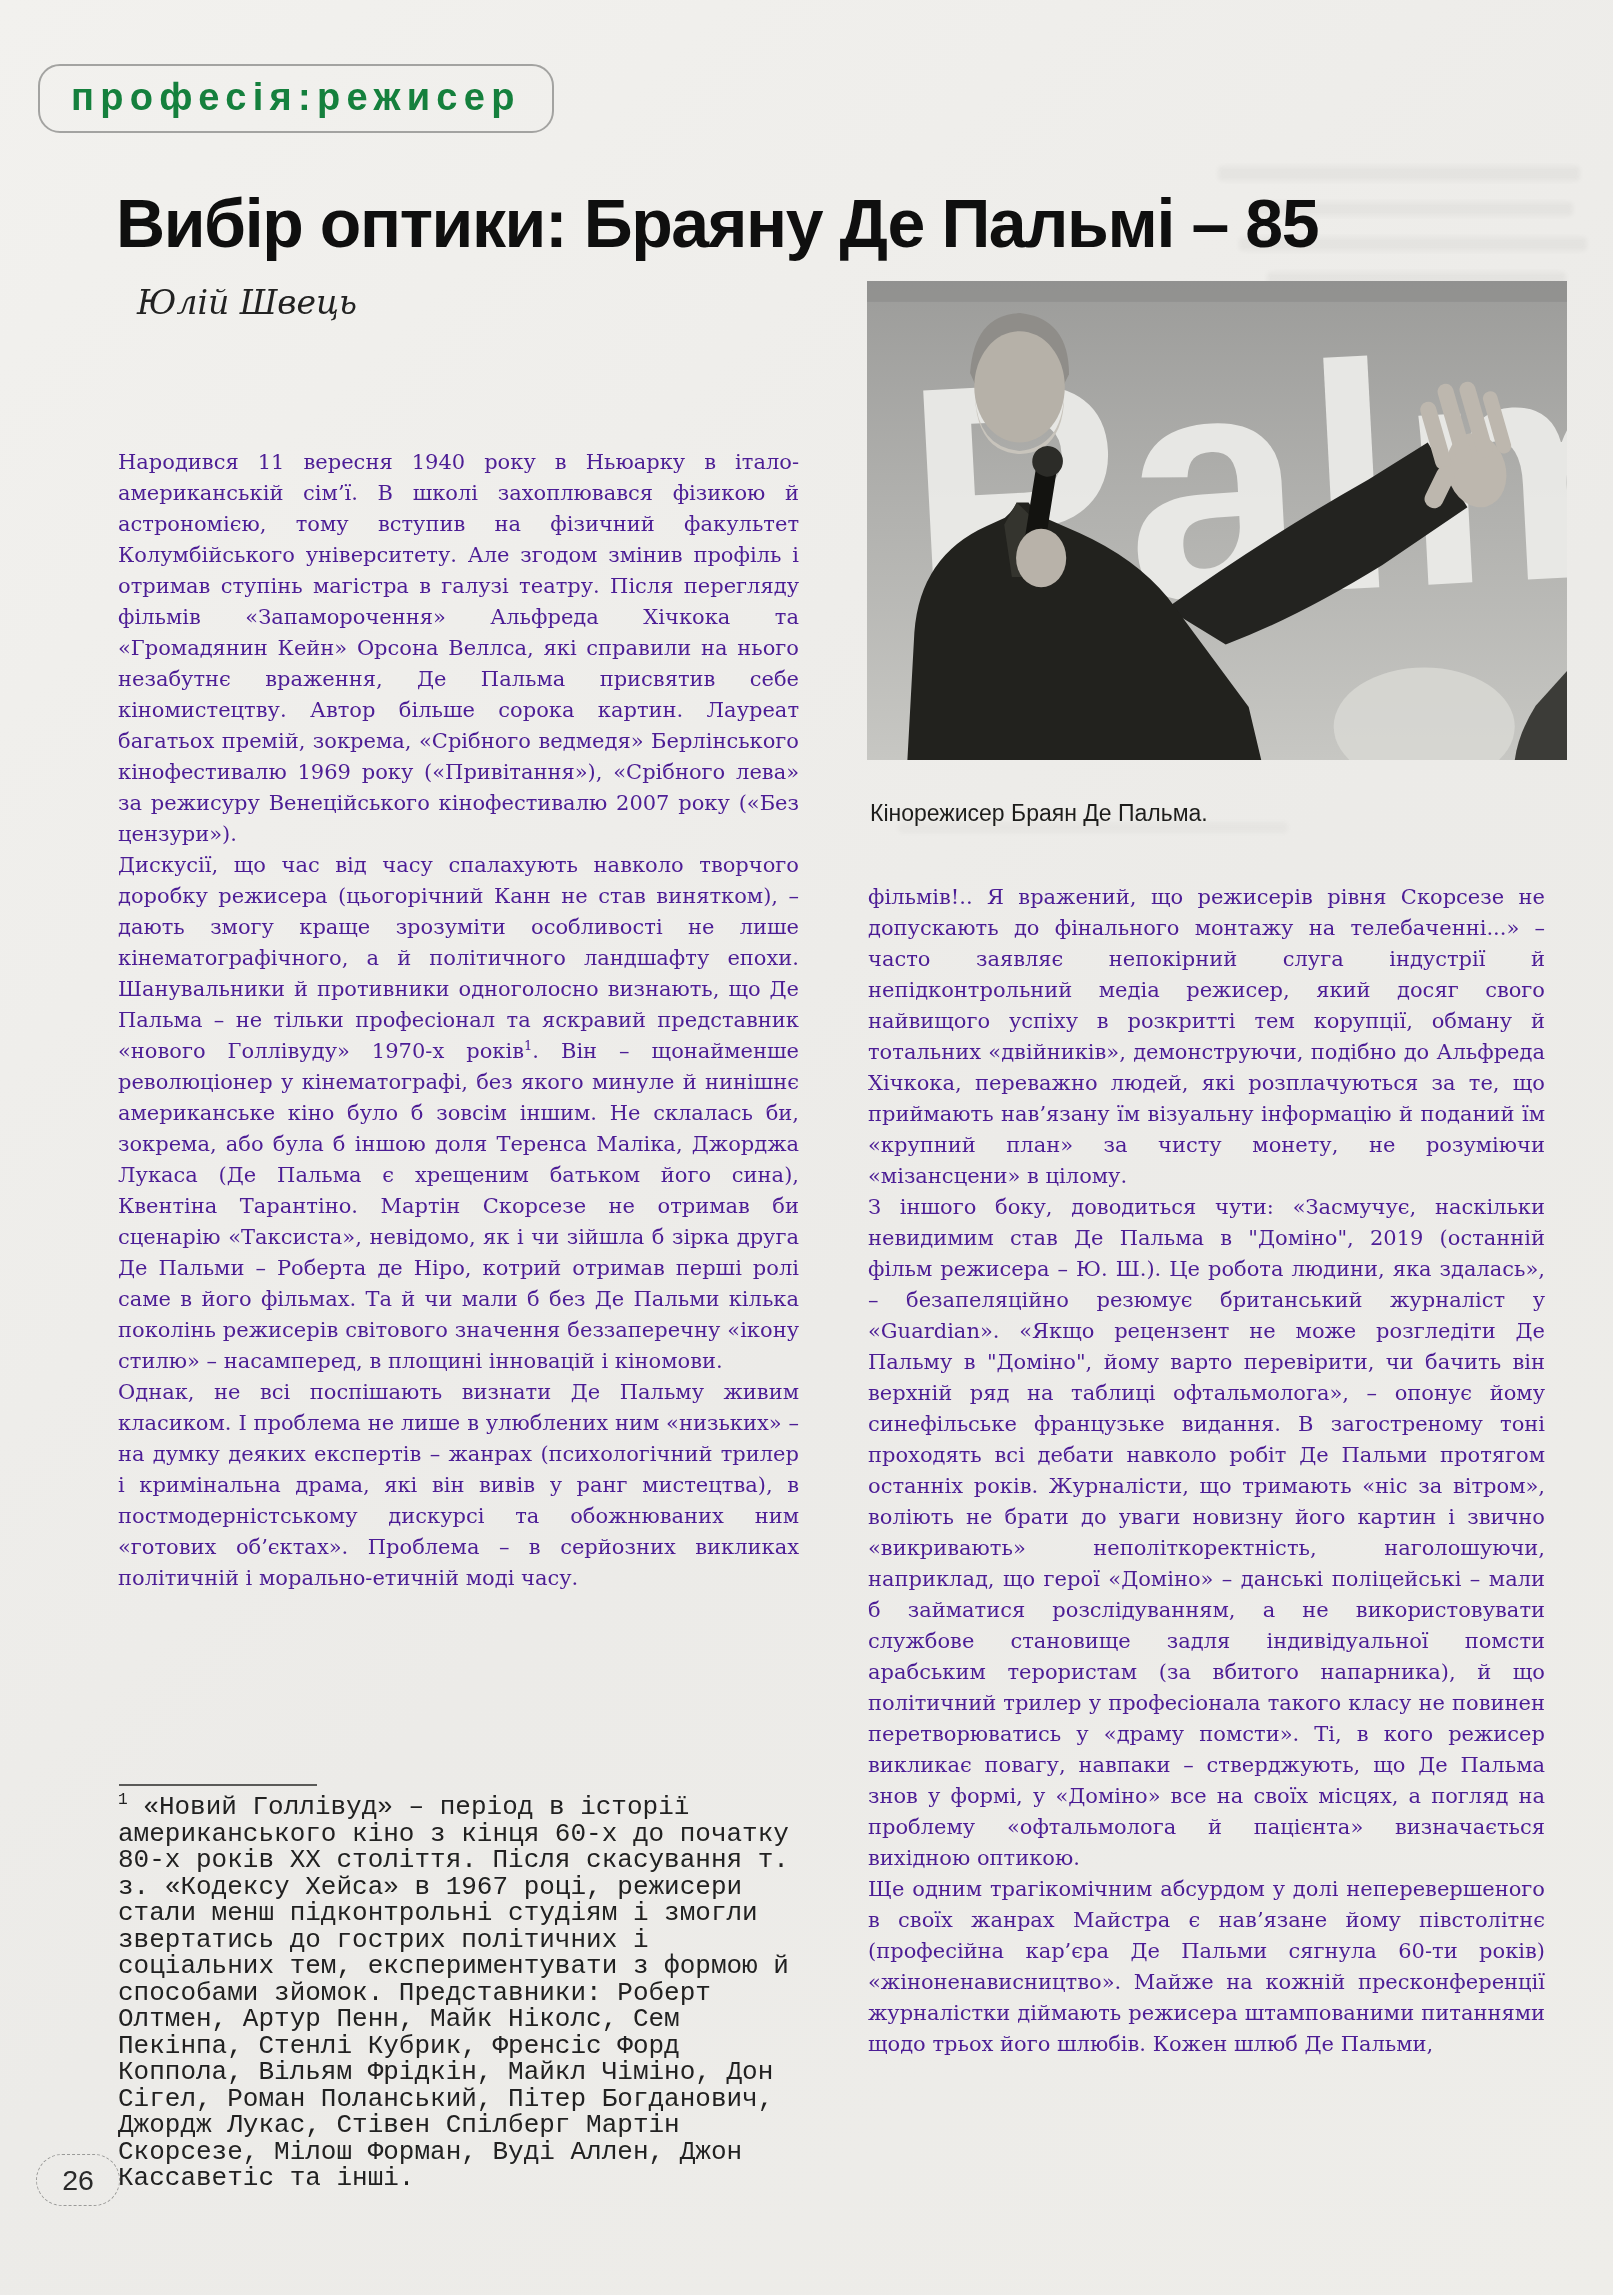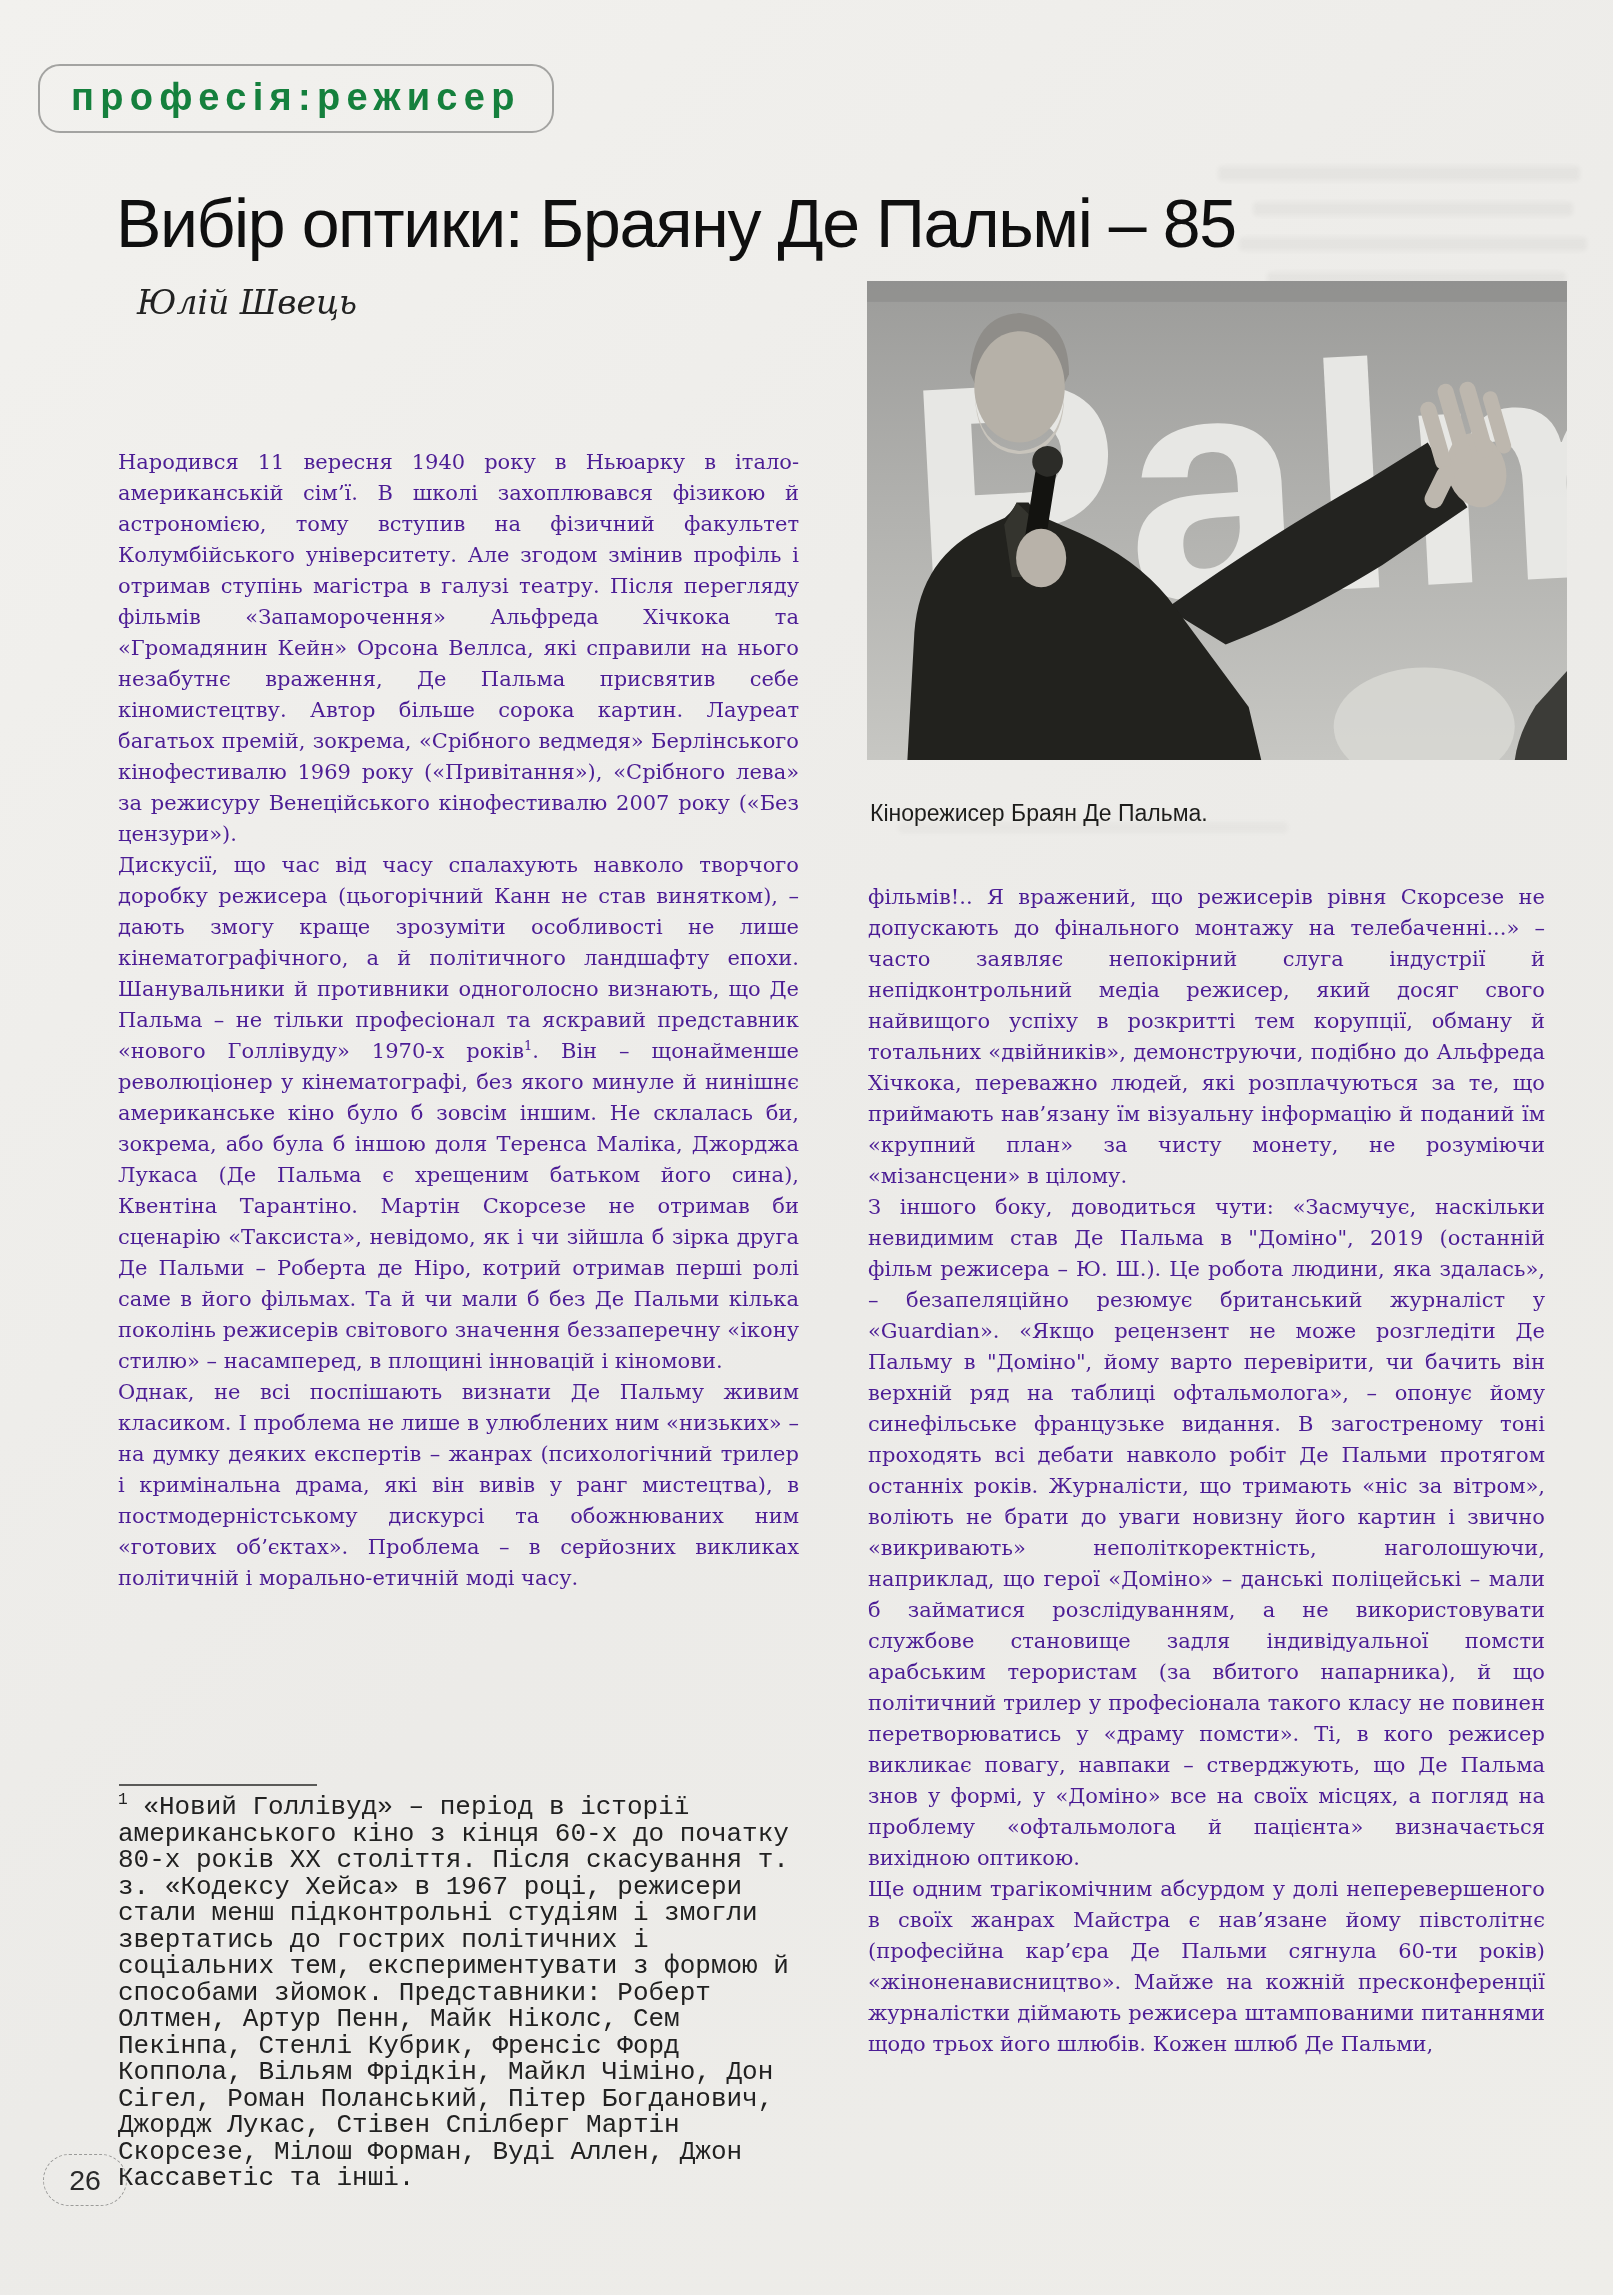--- a/index.html
+++ b/index.html
@@ -12,21 +12,21 @@
   .rubric{
     position:absolute;left:38px;top:64px;
     border:2.1px solid #a3a3a1;border-radius:22px;
     padding:9.7px 31px 12.5px 31px;
     font-family:"Liberation Sans", sans-serif;font-weight:700;
     font-size:38px;letter-spacing:6.3px;color:#15803d;
     background:transparent;
   }
   .title{
     position:absolute;left:116px;top:138px;width:1399px;
-    font-family:"Liberation Sans", sans-serif;font-weight:400;
+    font-family:"Liberation Sans", sans-serif;font-weight:700;
     font-size:68px;letter-spacing:-1.4px;color:#0f0f0f;white-space:nowrap;
   }
   .author{
     position:absolute;left:123px;top:283px;
     font-style:italic;font-size:33px;color:#222;margin-left:14px;
   }
   .col{position:absolute;text-align:justify;font-size:21px;line-height:31px;color:#4c1d95;}
   .col p{margin:0;}
   .col-left{left:118px;top:447px;width:681px;}
   .col-right{left:868px;top:882px;width:677px;}
@@ -40,21 +40,21 @@
     position:absolute;left:870px;top:784px;
     font-family:"Liberation Sans", sans-serif;font-size:23px;color:#1d1d1b;margin-top:16px;
   }
   .footnote{
     position:absolute;left:118px;top:1784px;width:692px;
     font-family:Liberation Mono, monospace;
     font-size:26px;line-height:26.5px;color:#212121;text-align:left;
   }
   .footnote-rule{width:198px;border-top:2.1px solid #5a5a58;margin:0 0 8.4px 1.4px;}
   .pagenum{
-    position:absolute;left:43px;top:2154px;width:84px;height:52px;
+    position:absolute;left:36px;top:2154px;width:84px;height:52px;
     border:1.4px dashed #9a9a98;border-radius:26.5px;
     display:flex;align-items:center;justify-content:center;
     font-family:"Liberation Sans", sans-serif;font-size:28.5px;color:#2a2a2a;
     box-sizing:border-box;
   }
   .bleed{position:absolute;background:#5f5f5c;opacity:0.06;filter:blur(2.1px);border-radius:4.2px;}
 </style>
 </head>
 <body>
 

